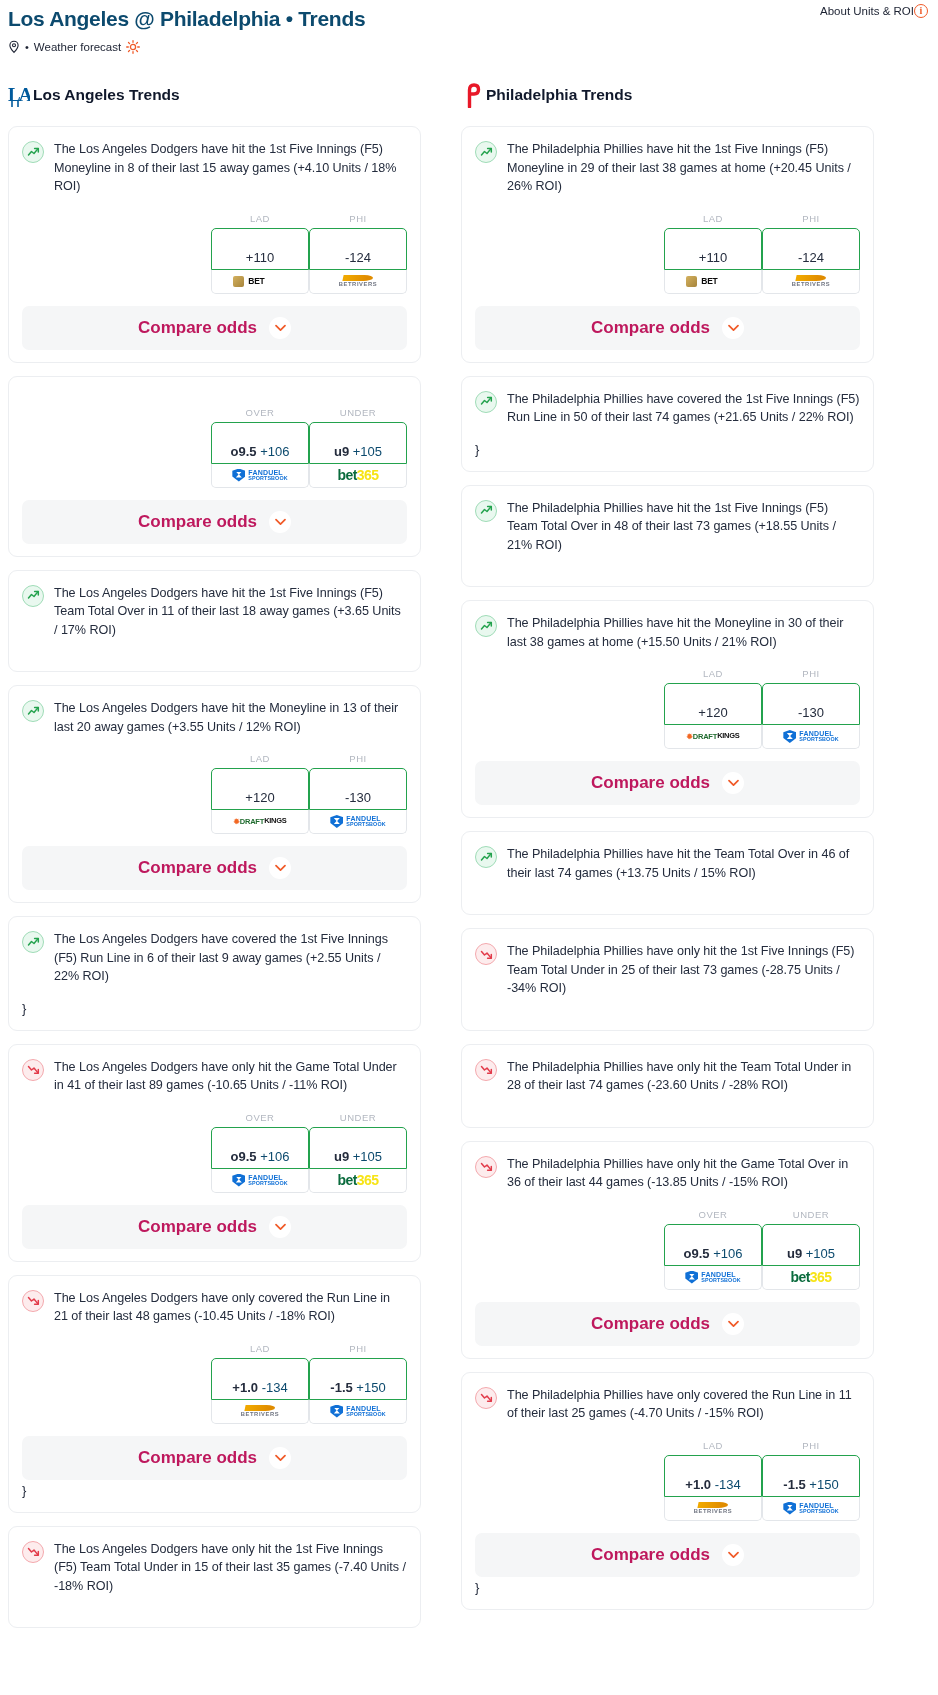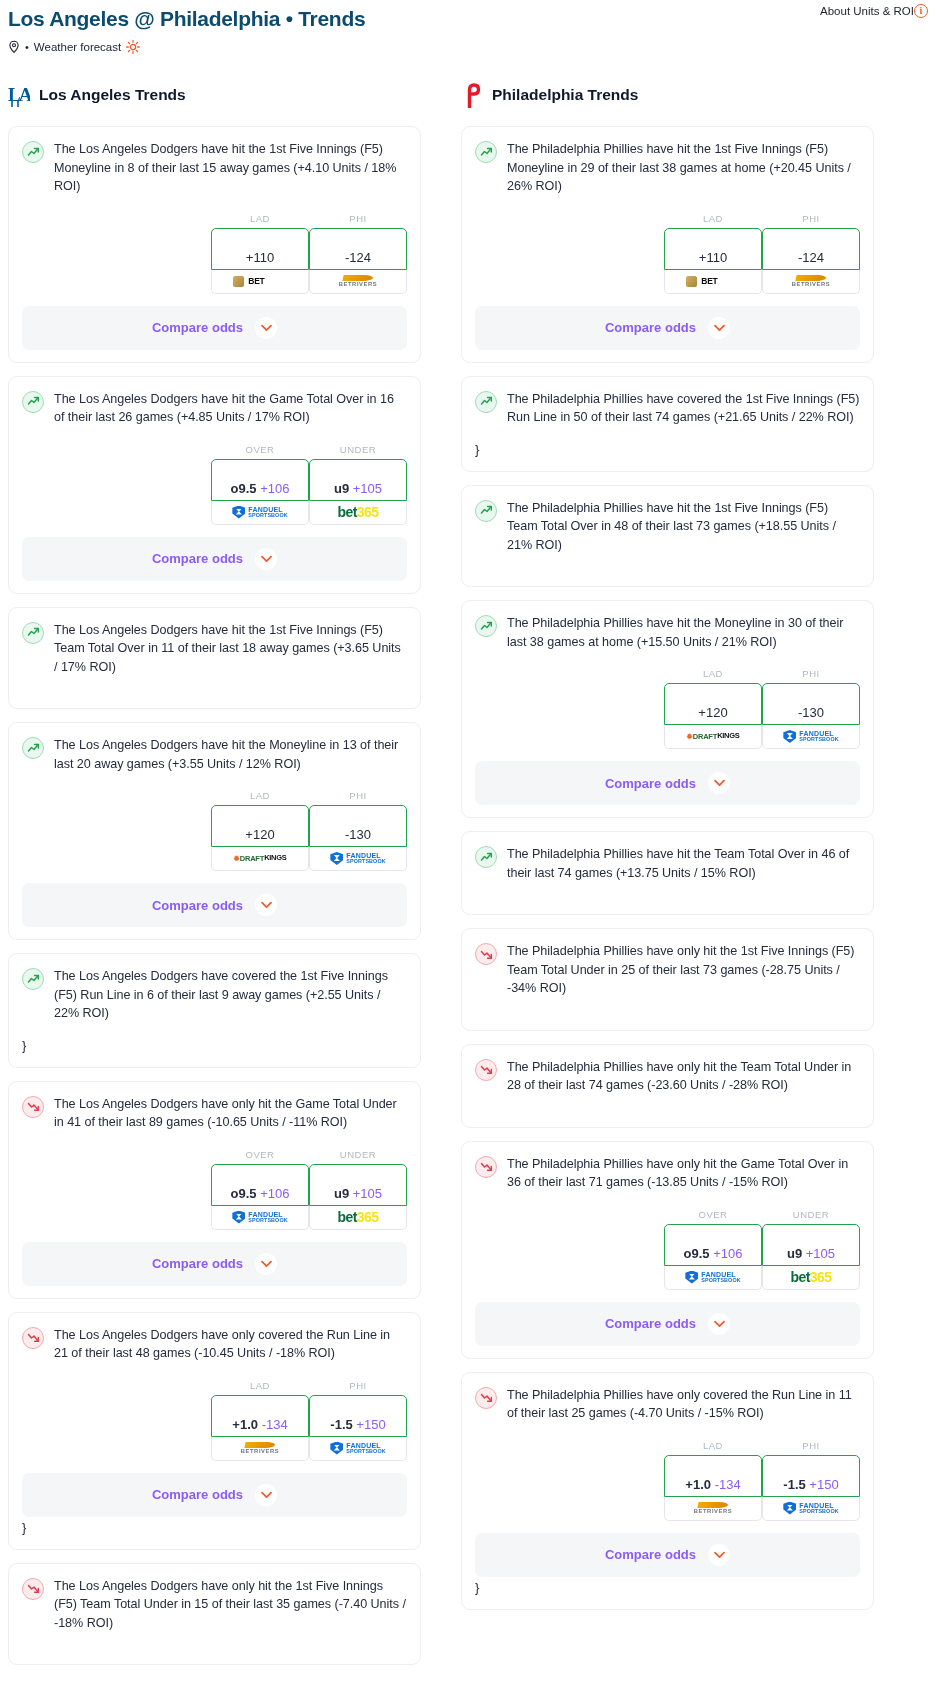--- a/index.html
+++ b/index.html
@@ -63,21 +63,21 @@
     gap: 40px;
     align-items: flex-start;
     margin-top: 18px;
   }
   .col { width: 413px; flex: 0 0 413px; }
   .col.right { width: 413px; flex: 0 0 413px; }
 
   .col-head {
     display: flex;
     align-items: center;
-    gap: 9px;
+    gap: 3px;
     margin-bottom: 16px;
     height: 30px;
   }
   .col-head .logo { width: 22px; height: 26px; display:block; }
   .col-head .label {
     font-size: 15.5px;
     font-weight: bold;
     color: #10182b;
   }
 
@@ -135,21 +135,21 @@
   .odds-price {
     border: 1px solid #23a24d;
     border-radius: 5px 5px 0 0;
     text-align: center;
     padding: 21px 0 4px 0;
     font-size: 13px;
     color: #242c3d;
     background: #fff;
     white-space: nowrap;
   }
-  .odds-price .muted { color:#8b5cf6; }
+  .odds-price .muted { color:#0c4a6e; }
   .odds-price b { font-weight: bold; }
   .book-box {
     border: 1px solid #e3e6ea;
     border-top: none;
     border-radius: 0 0 5px 5px;
     height: 24px;
     display: flex;
     align-items: center;
     justify-content: center;
     background: #fff;
@@ -200,21 +200,21 @@
     margin-top: 12px;
     background: #f5f6f7;
     border-radius: 7px;
     height: 44px;
     display: flex;
     align-items: center;
     justify-content: center;
     gap: 12px;
     cursor: pointer;
   }
-  .compare .lbl { font-size: 13px; font-weight: bold; color: #8b5cf6; }
+  .compare .lbl { font-size: 17px; font-weight: bold; color: #be185d; }
   .chev {
     width: 22px; height: 22px; border-radius: 50%;
     background: #fff;
     display:flex; align-items:center; justify-content:center;
   }
   .chev svg { display:block; }
   .spacer-blank { height: 20px; }
 </style>
 </head>
 <body>
@@ -299,29 +299,20 @@
           <div class="compare">
             <span class="lbl">Compare odds</span>
             <span class="chev">
               <svg width="11" height="8" viewBox="0 0 11 8">
                 <polyline points="1,1.6 5.5,6.2 10,1.6" fill="none" stroke="#f05a28" stroke-width="1.7" stroke-linecap="round" stroke-linejoin="round"></polyline>
               </svg>
             </span>
           </div>
         </div>
         <div class="card">
-          <div class="card-top">
-            <span class="trend-badge up">
-              <svg width="13" height="13" viewBox="0 0 13 13">
-                <polyline points="1.5,9 4.5,5.5 7,7.5 11,2.6" fill="none" stroke="#23a24d" stroke-width="1.5" stroke-linecap="round" stroke-linejoin="round"></polyline>
-                <polyline points="7.6,2.4 11.3,2.4 11.3,6" fill="none" stroke="#23a24d" stroke-width="1.5" stroke-linecap="round" stroke-linejoin="round"></polyline>
-              </svg>
-            </span>
-            <span class="trend-text">The Los Angeles Dodgers have hit the Game Total Over in 16 of their last 26 games (+4.85 Units / 17% ROI)</span>
-          </div>
           <div class="odds-wrap">
             <div class="odds-col">
               <div class="odds-label">OVER</div>
               <div class="odds-price"><b>o9.5</b> <span class="muted">+106</span></div>
               <div class="book-box">
                 <span class="bk-fanduel">
                   <span class="shield"></span>
                   <span class="txt">
                     <span class="t1">FANDUEL</span>
                     <span class="t2">SPORTSBOOK</span>
@@ -668,21 +659,21 @@
           <div class="spacer-blank"></div>
         </div>
         <div class="card">
           <div class="card-top">
             <span class="trend-badge down">
               <svg width="13" height="13" viewBox="0 0 13 13">
                 <polyline points="1.5,3.5 4.5,7 7,5 11,9.9" fill="none" stroke="#e23b4a" stroke-width="1.5" stroke-linecap="round" stroke-linejoin="round"></polyline>
                 <polyline points="7.6,10.2 11.3,10.2 11.3,6.6" fill="none" stroke="#e23b4a" stroke-width="1.5" stroke-linecap="round" stroke-linejoin="round"></polyline>
               </svg>
             </span>
-            <span class="trend-text">The Philadelphia Phillies have only hit the Game Total Over in 36 of their last 71 games (-13.85 Units / -15% ROI)</span>
+            <span class="trend-text">The Philadelphia Phillies have only hit the Game Total Over in 36 of their last 44 games (-13.85 Units / -15% ROI)</span>
           </div>
           <div class="odds-wrap">
             <div class="odds-col">
               <div class="odds-label">OVER</div>
               <div class="odds-price"><b>o9.5</b> <span class="muted">+106</span></div>
               <div class="book-box">
                 <span class="bk-fanduel">
                   <span class="shield"></span>
                   <span class="txt">
                     <span class="t1">FANDUEL</span>

